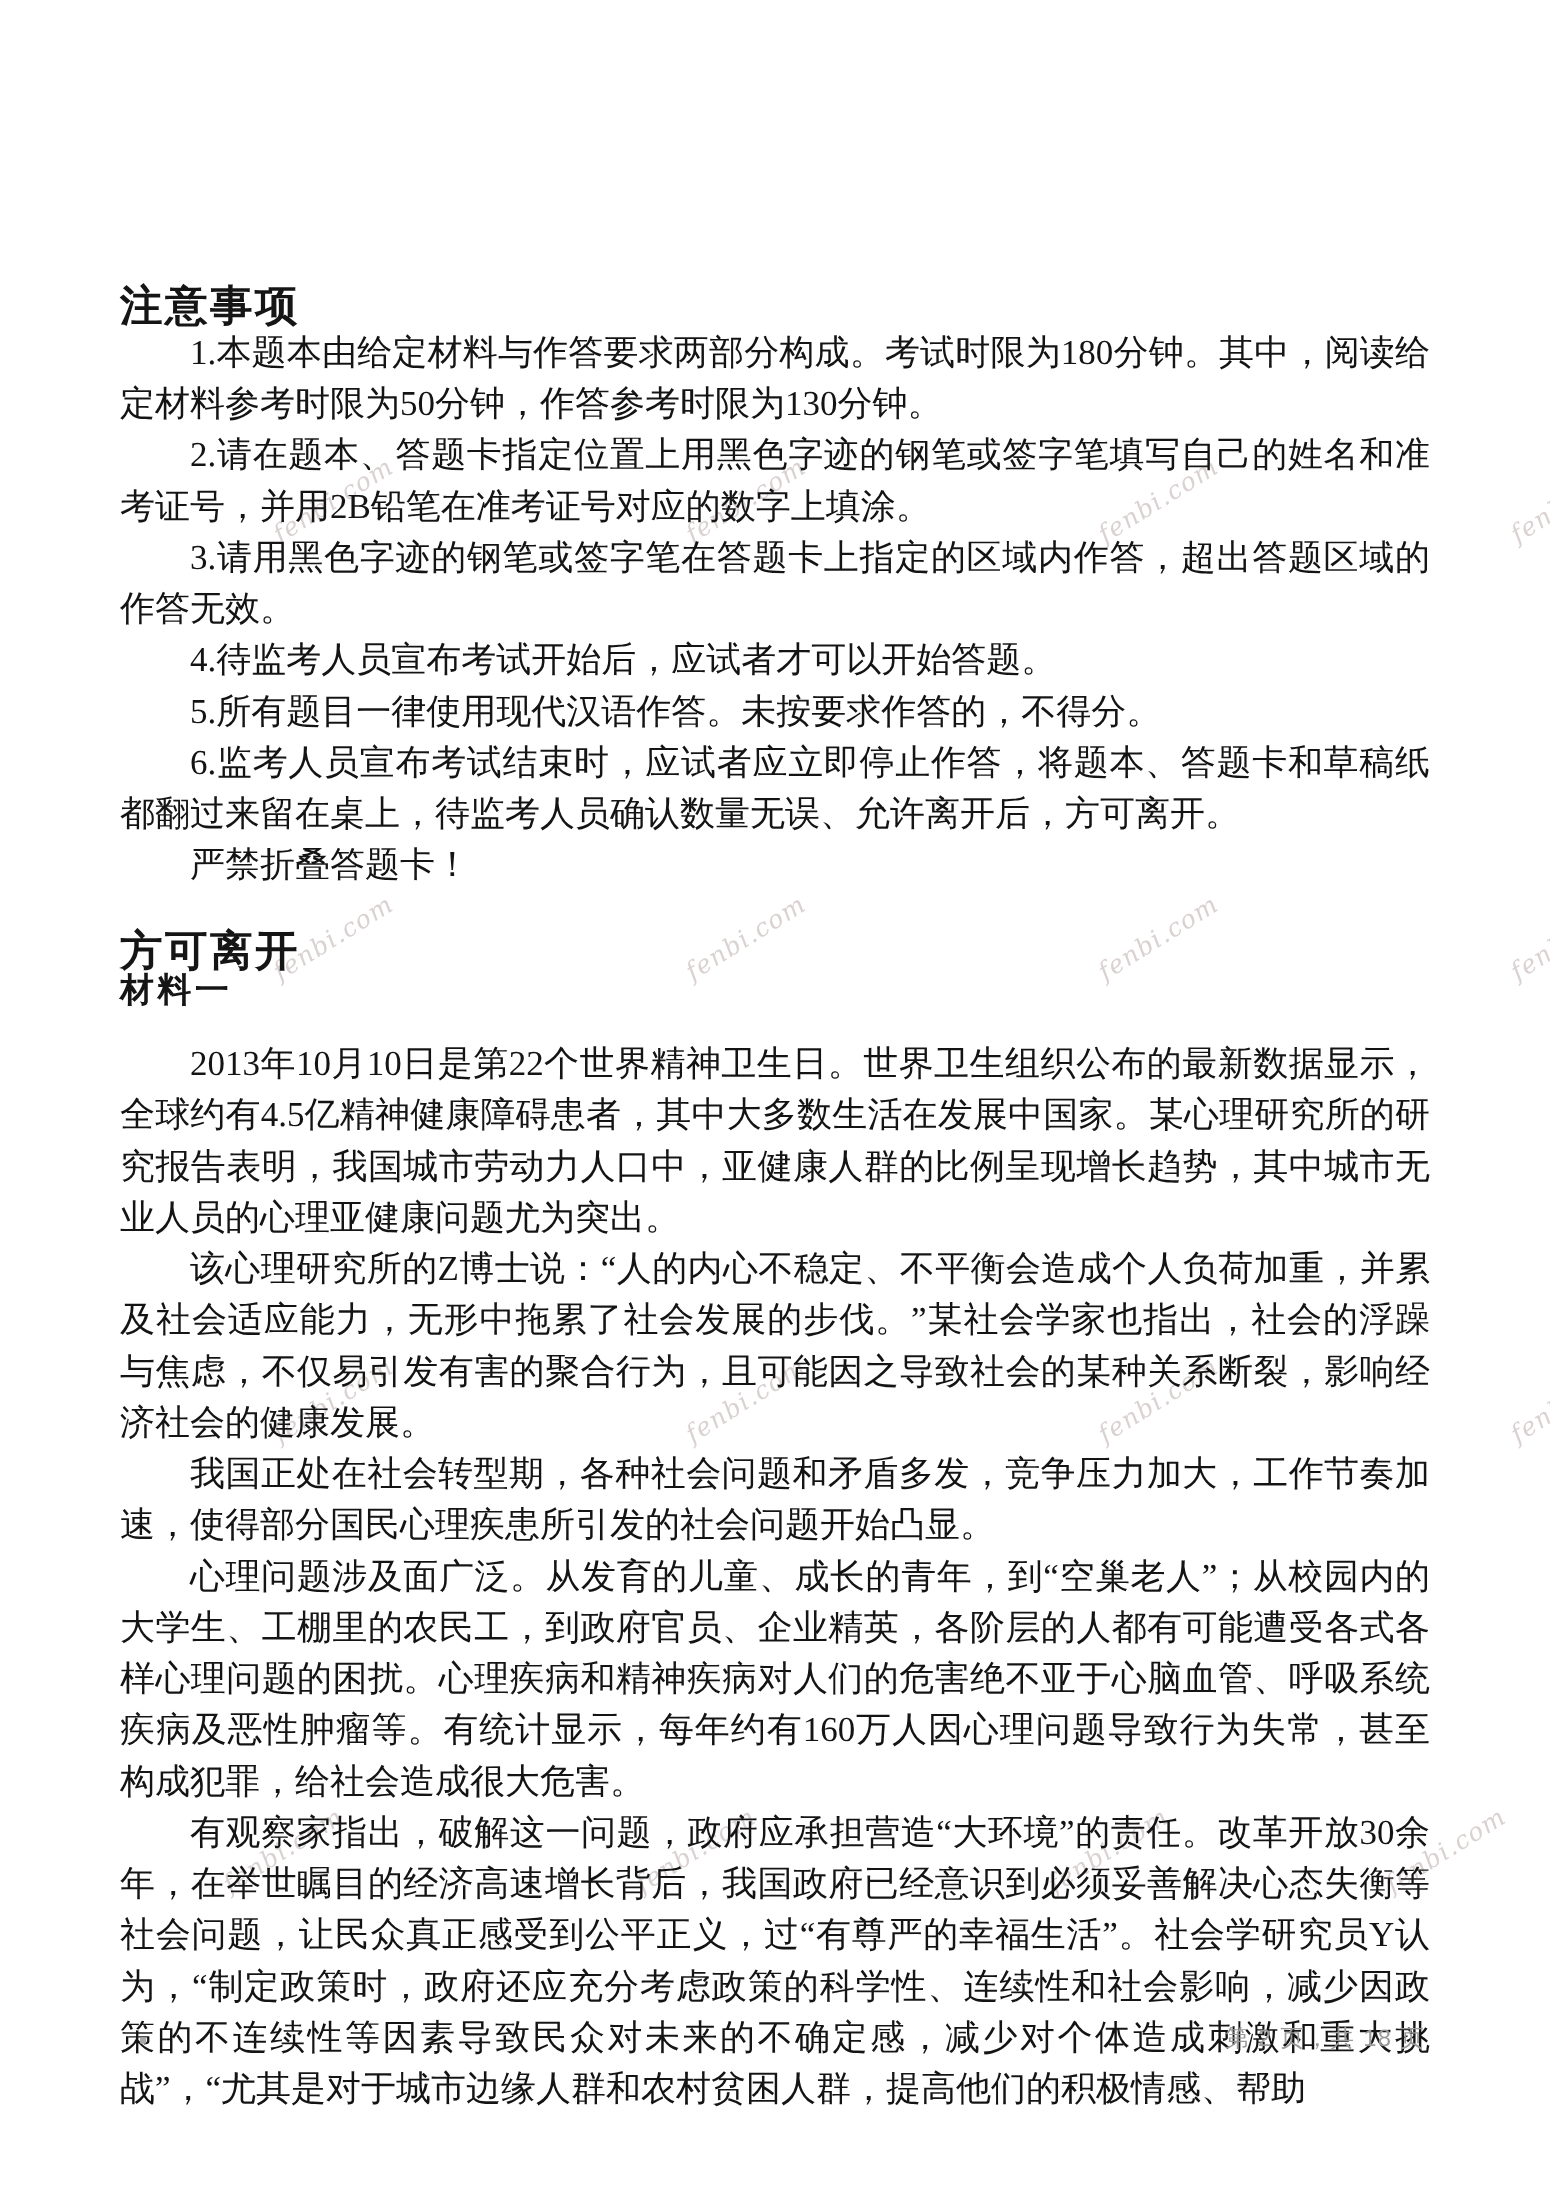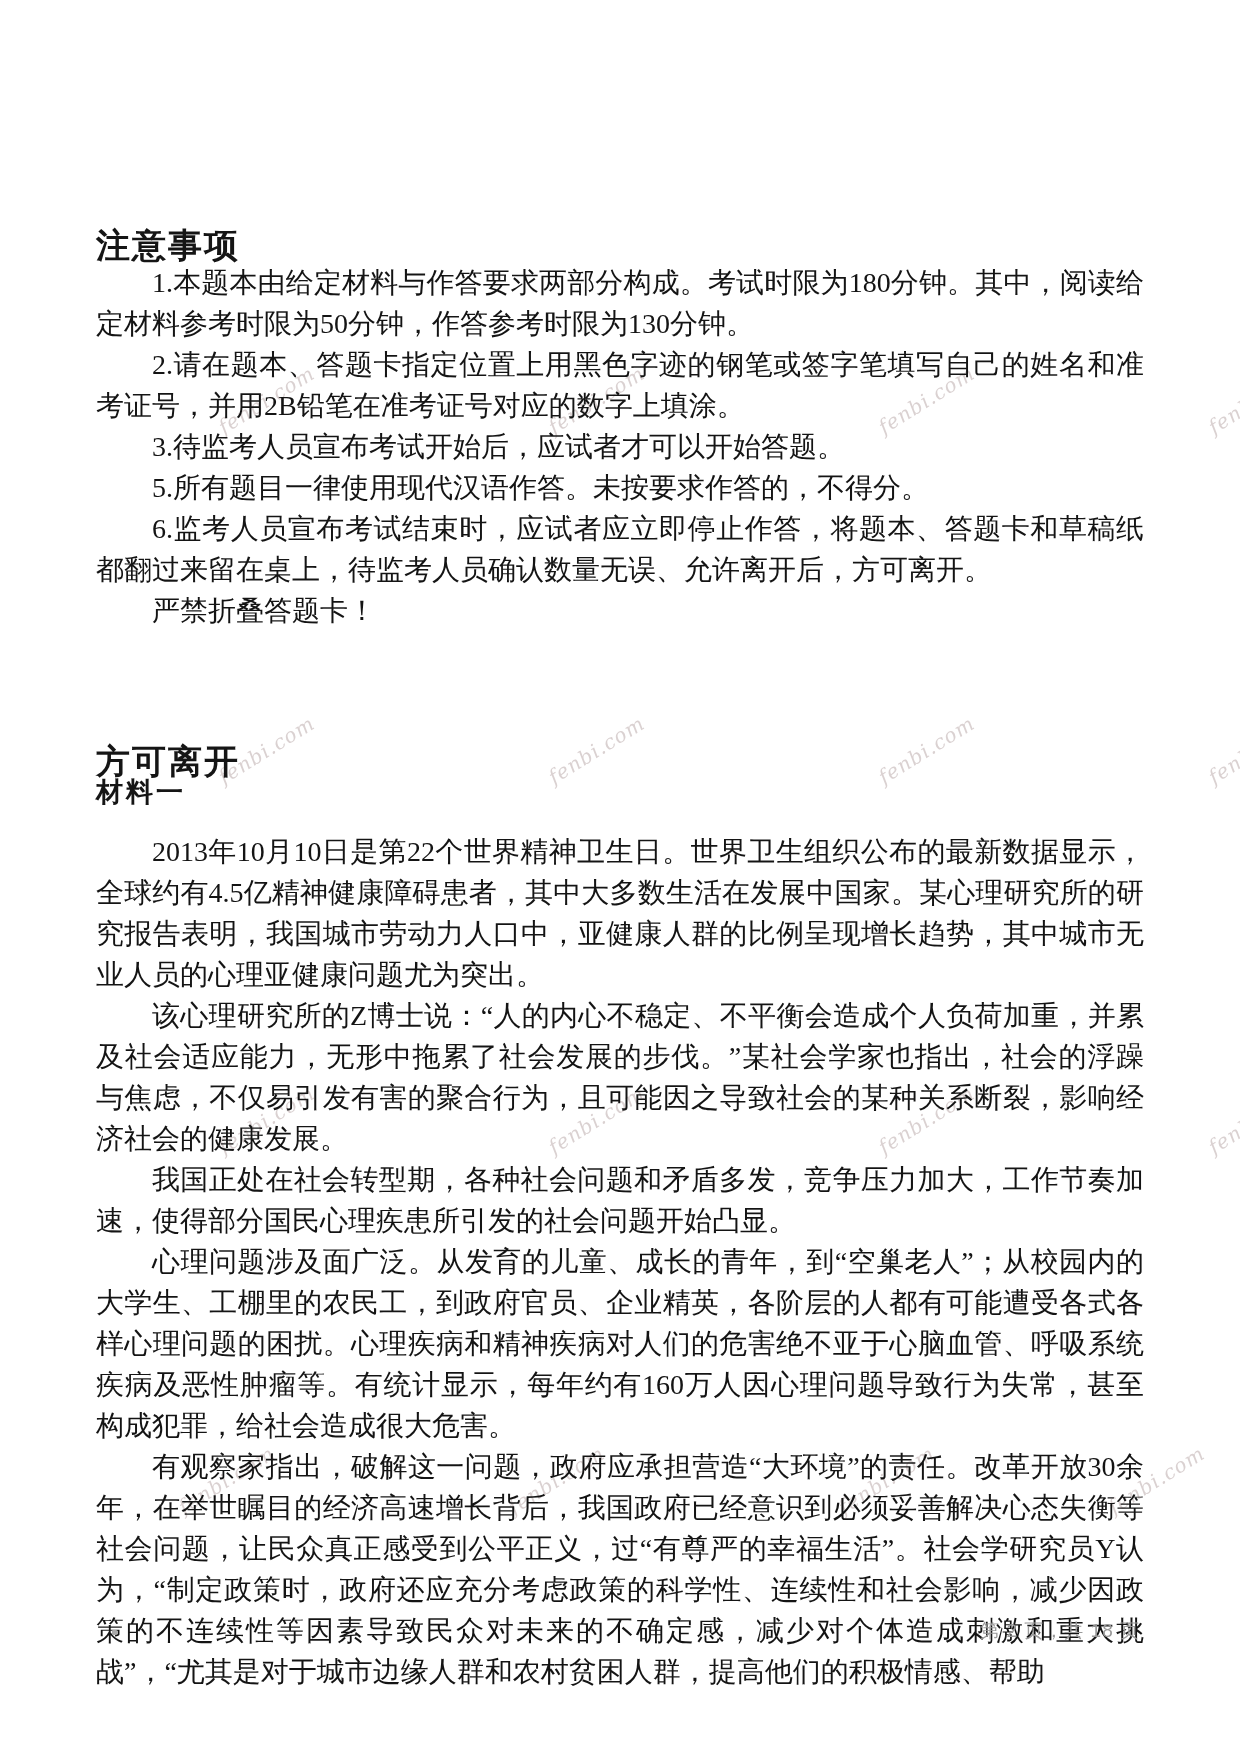--- a/index.html
+++ b/index.html
@@ -118,21 +118,22 @@
   <span class="wm">fenbi.com</span>
   <span class="wm">fenbi.com</span>
   <span class="wm">fenbi.com</span>
   <span class="wm">fenbi.com</span>
 
   <div id="notice-title" class="content-block h-big">注意事项</div>
 
   <div id="notice-body" class="content-block body-text">
     <p>1.本题本由给定材料与作答要求两部分构成。考试时限为180分钟。其中，阅读给定材料参考时限为50分钟，作答参考时限为130分钟。</p>
     <p>2.请在题本、答题卡指定位置上用黑色字迹的钢笔或签字笔填写自己的姓名和准考证号，并用2B铅笔在准考证号对应的数字上填涂。</p>
-    <p>3.待监考人员宣布考试开始后，应试者才可以开始答题。</p>
+    <p>3.请用黑色字迹的钢笔或签字笔在答题卡上指定的区域内作答，超出答题区域的作答无效。</p>
+    <p>4.待监考人员宣布考试开始后，应试者才可以开始答题。</p>
     <p>5.所有题目一律使用现代汉语作答。未按要求作答的，不得分。</p>
     <p>6.监考人员宣布考试结束时，应试者应立即停止作答，将题本、答题卡和草稿纸都翻过来留在桌上，待监考人员确认数量无误、允许离开后，方可离开。</p>
     <p>严禁折叠答题卡！</p>
   </div>
 
   <div id="materials-title" class="content-block h-big">方可离开</div>
 
   <div id="material-one-title" class="content-block">材料一</div>
 
   <div id="material-body" class="content-block body-text">

